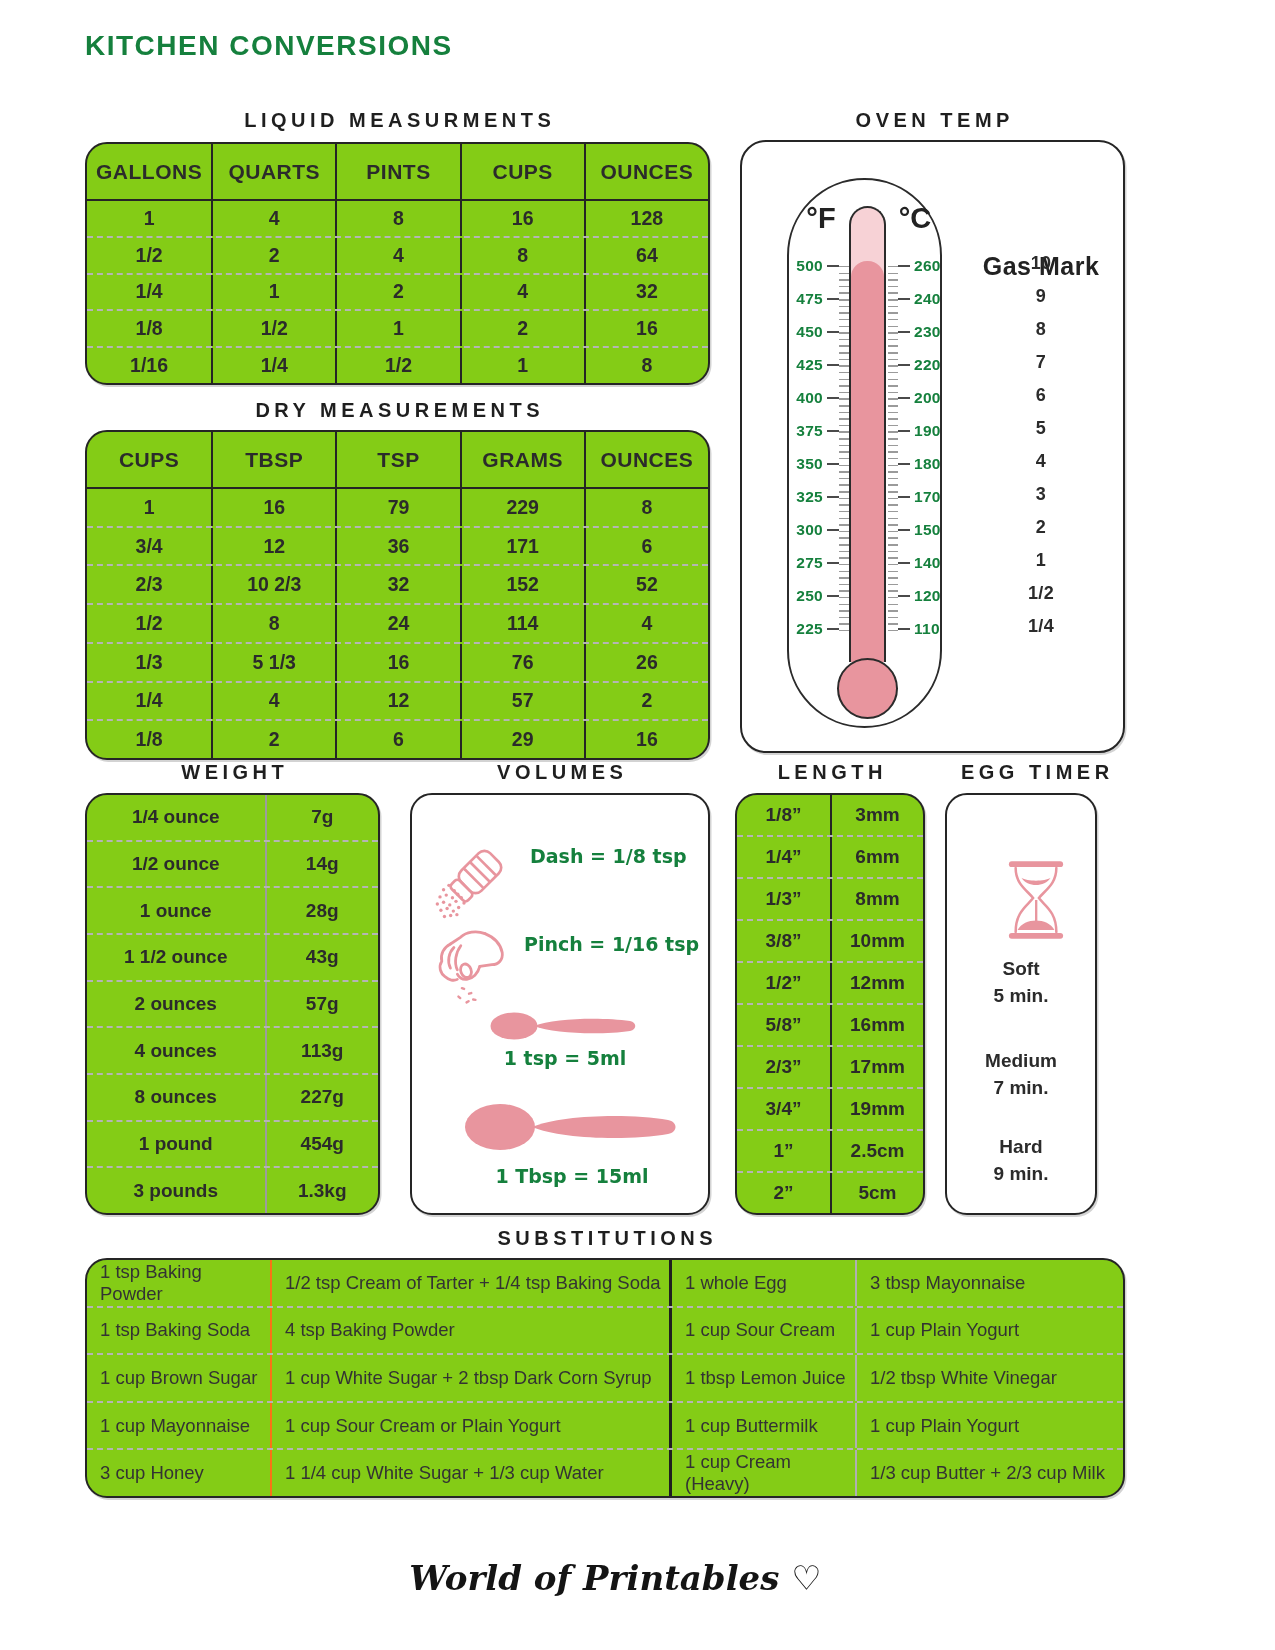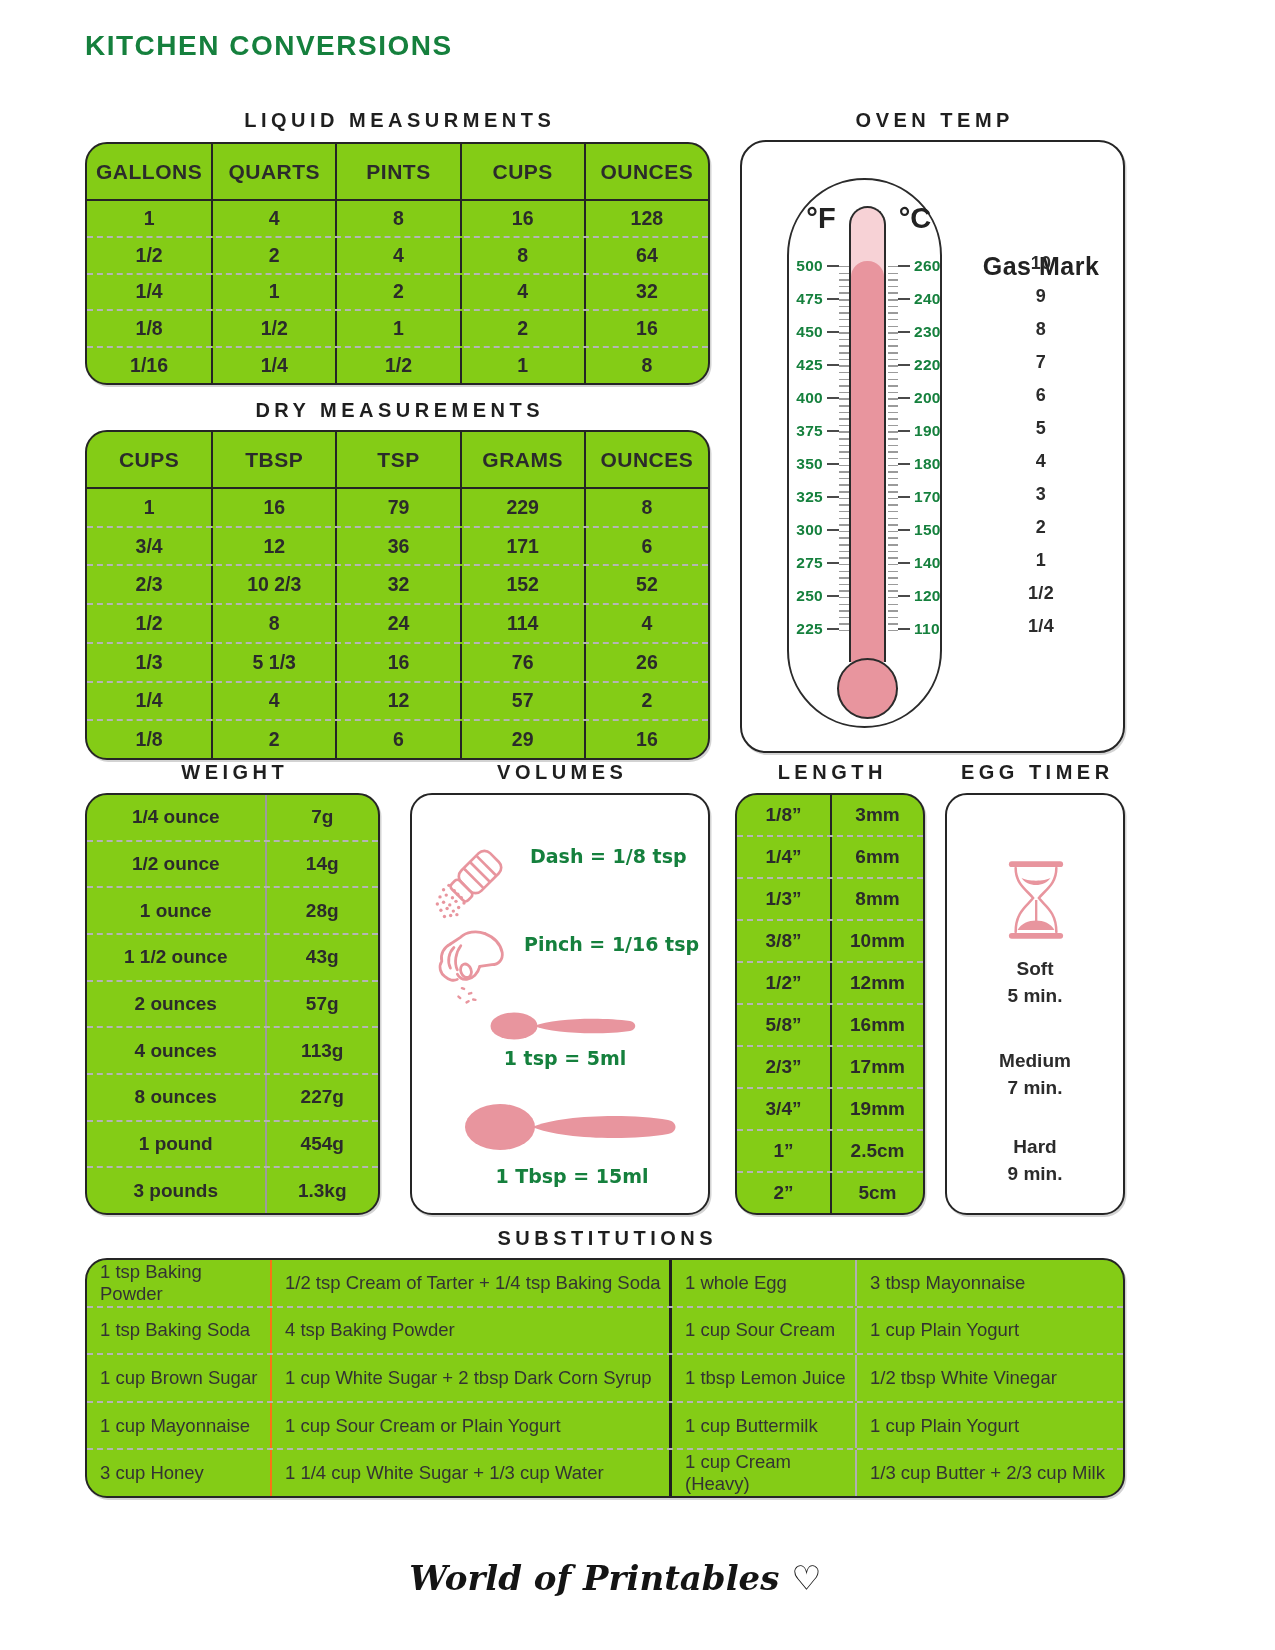--- a/index.html
+++ b/index.html
@@ -87,21 +87,21 @@
   .icon-shaker { position:absolute; left:20px;  top:45px;  width:80px;  height:80px; }
   .icon-pinch  { position:absolute; left:16px;  top:125px; width:82px;  height:92px; }
   .icon-tsp    { position:absolute; left:78px;  top:214px; width:150px; height:34px; }
   .icon-tbsp   { position:absolute; left:52px;  top:300px; width:216px; height:64px; }
   .pos-length-head { left:735px; top:760px; width:190px; }
   .length-box { left:735px; top:793px; width:190px; height:422px; }
   .length-box .trow { grid-template-columns:50% 50%; }
   .length-box .tcell + .tcell { border-left:2px solid #252525; }
   .length-box .tcell { font-size:19px; }
   .pos-egg-head { left:945px; top:760px; width:180px; }
-  .egg-box { left:945px; top:793px; width:180px; height:422px; }
+  .egg-box { left:945px; top:793px; width:152px; height:422px; }
   .icon-hourglass { position:absolute; left:58px; top:64px; width:62px; height:82px; }
   .egg-entry { position:absolute; left:0; width:100%; text-align:center; line-height:27px; }
   .egg-entry .egg-label, .egg-entry .egg-time { font-weight:700; font-size:19px; }
   .egg-soft { top:160px; } .egg-medium { top:252px; } .egg-hard { top:338px; }
   
   .pos-subs-head { left:85px; top:1226px; width:1040px; }
   .subs-box { left:85px; top:1258px; width:1040px; height:240px; }
   .subs-box .trow { grid-template-columns:183px 399px 186px 1fr; }
   .subs-box .tcell { font-weight:400; font-size:18.5px; justify-content:flex-start; text-align:left; padding:0 6px 0 13px; color:#333; }
   .subs-box .tcell:nth-child(2) { border-left:2px solid #f97316; }

